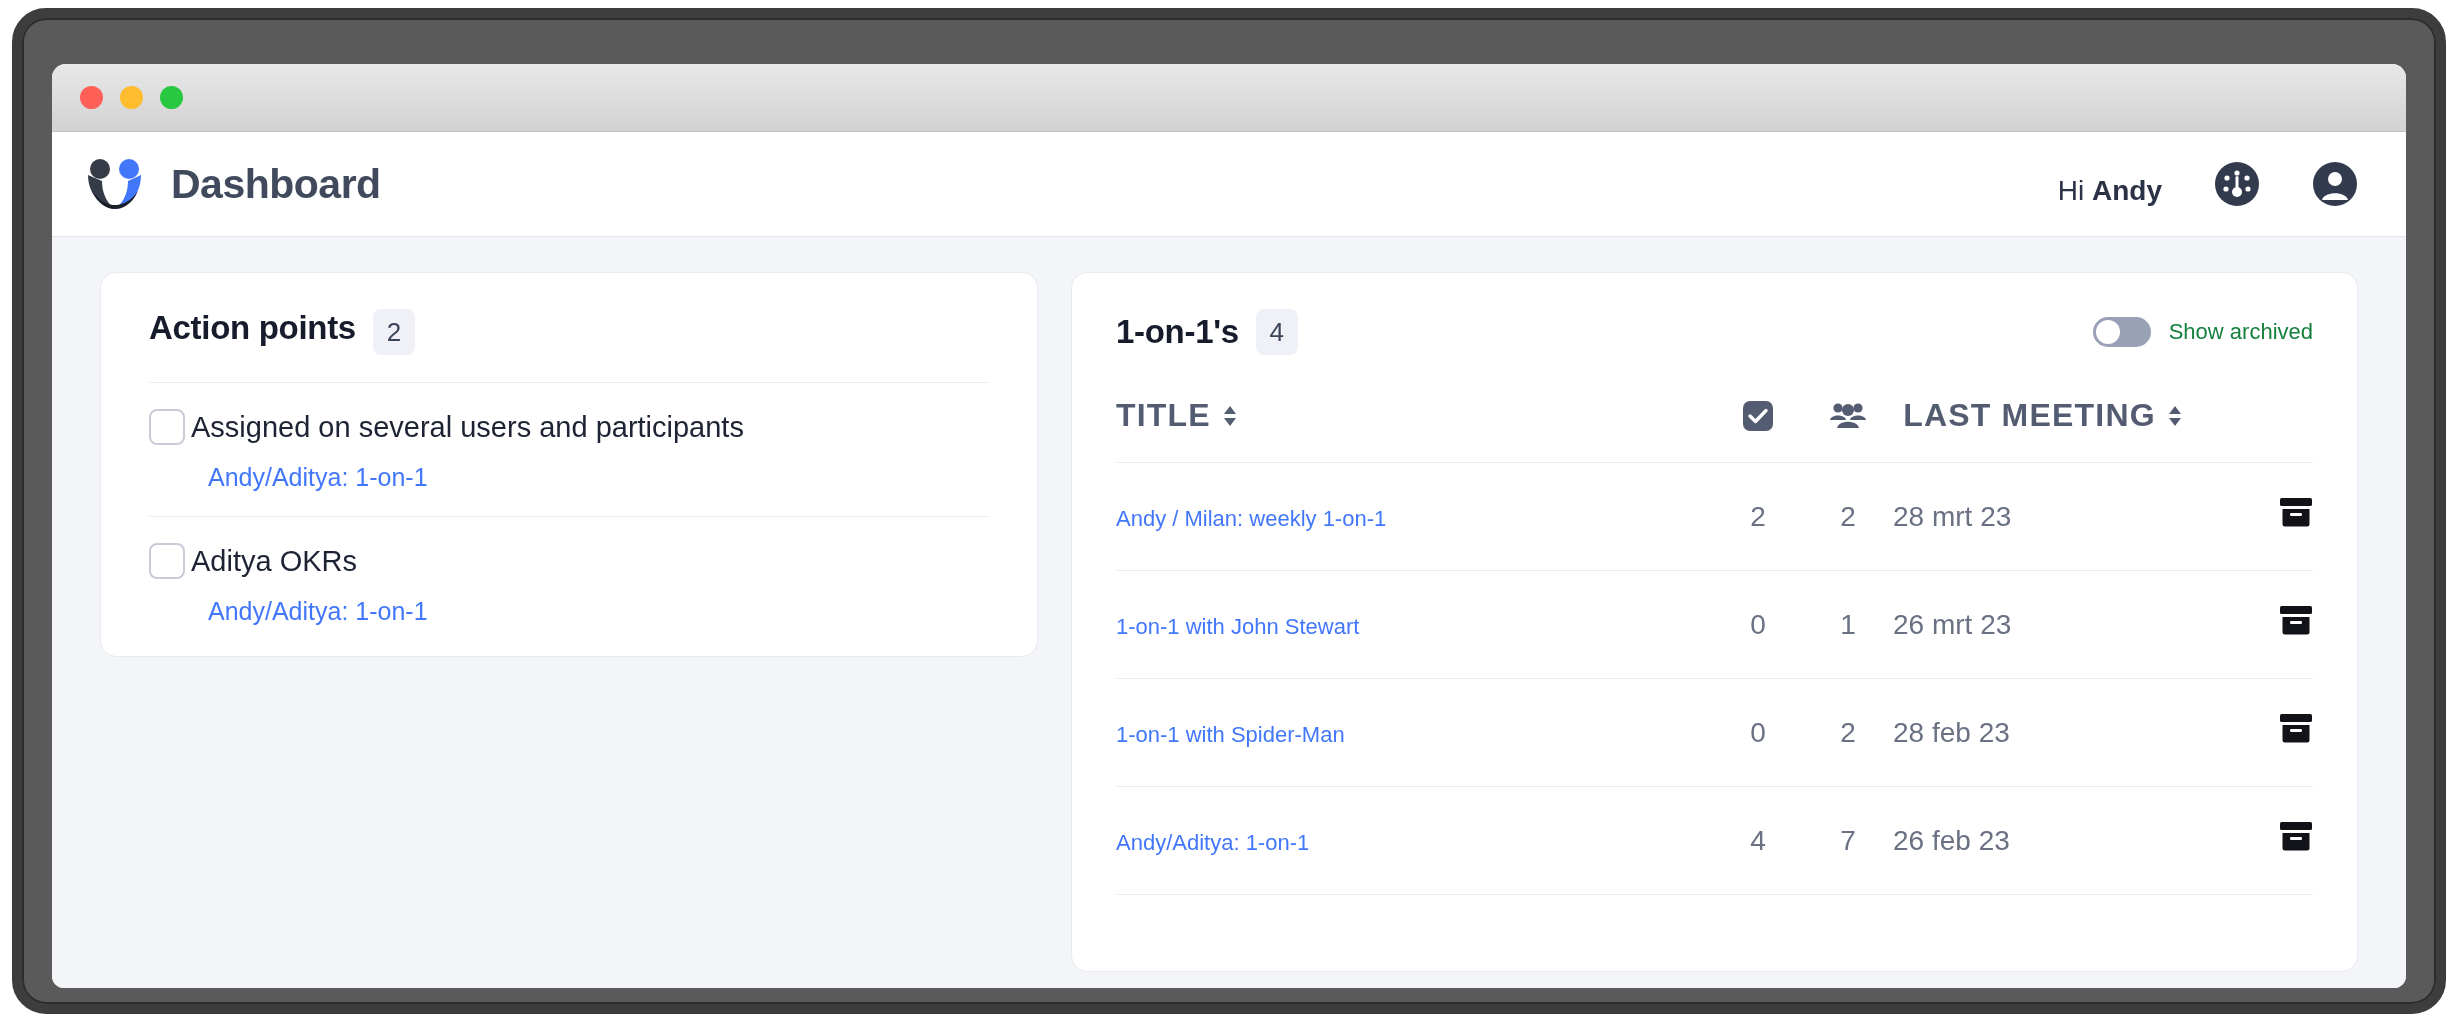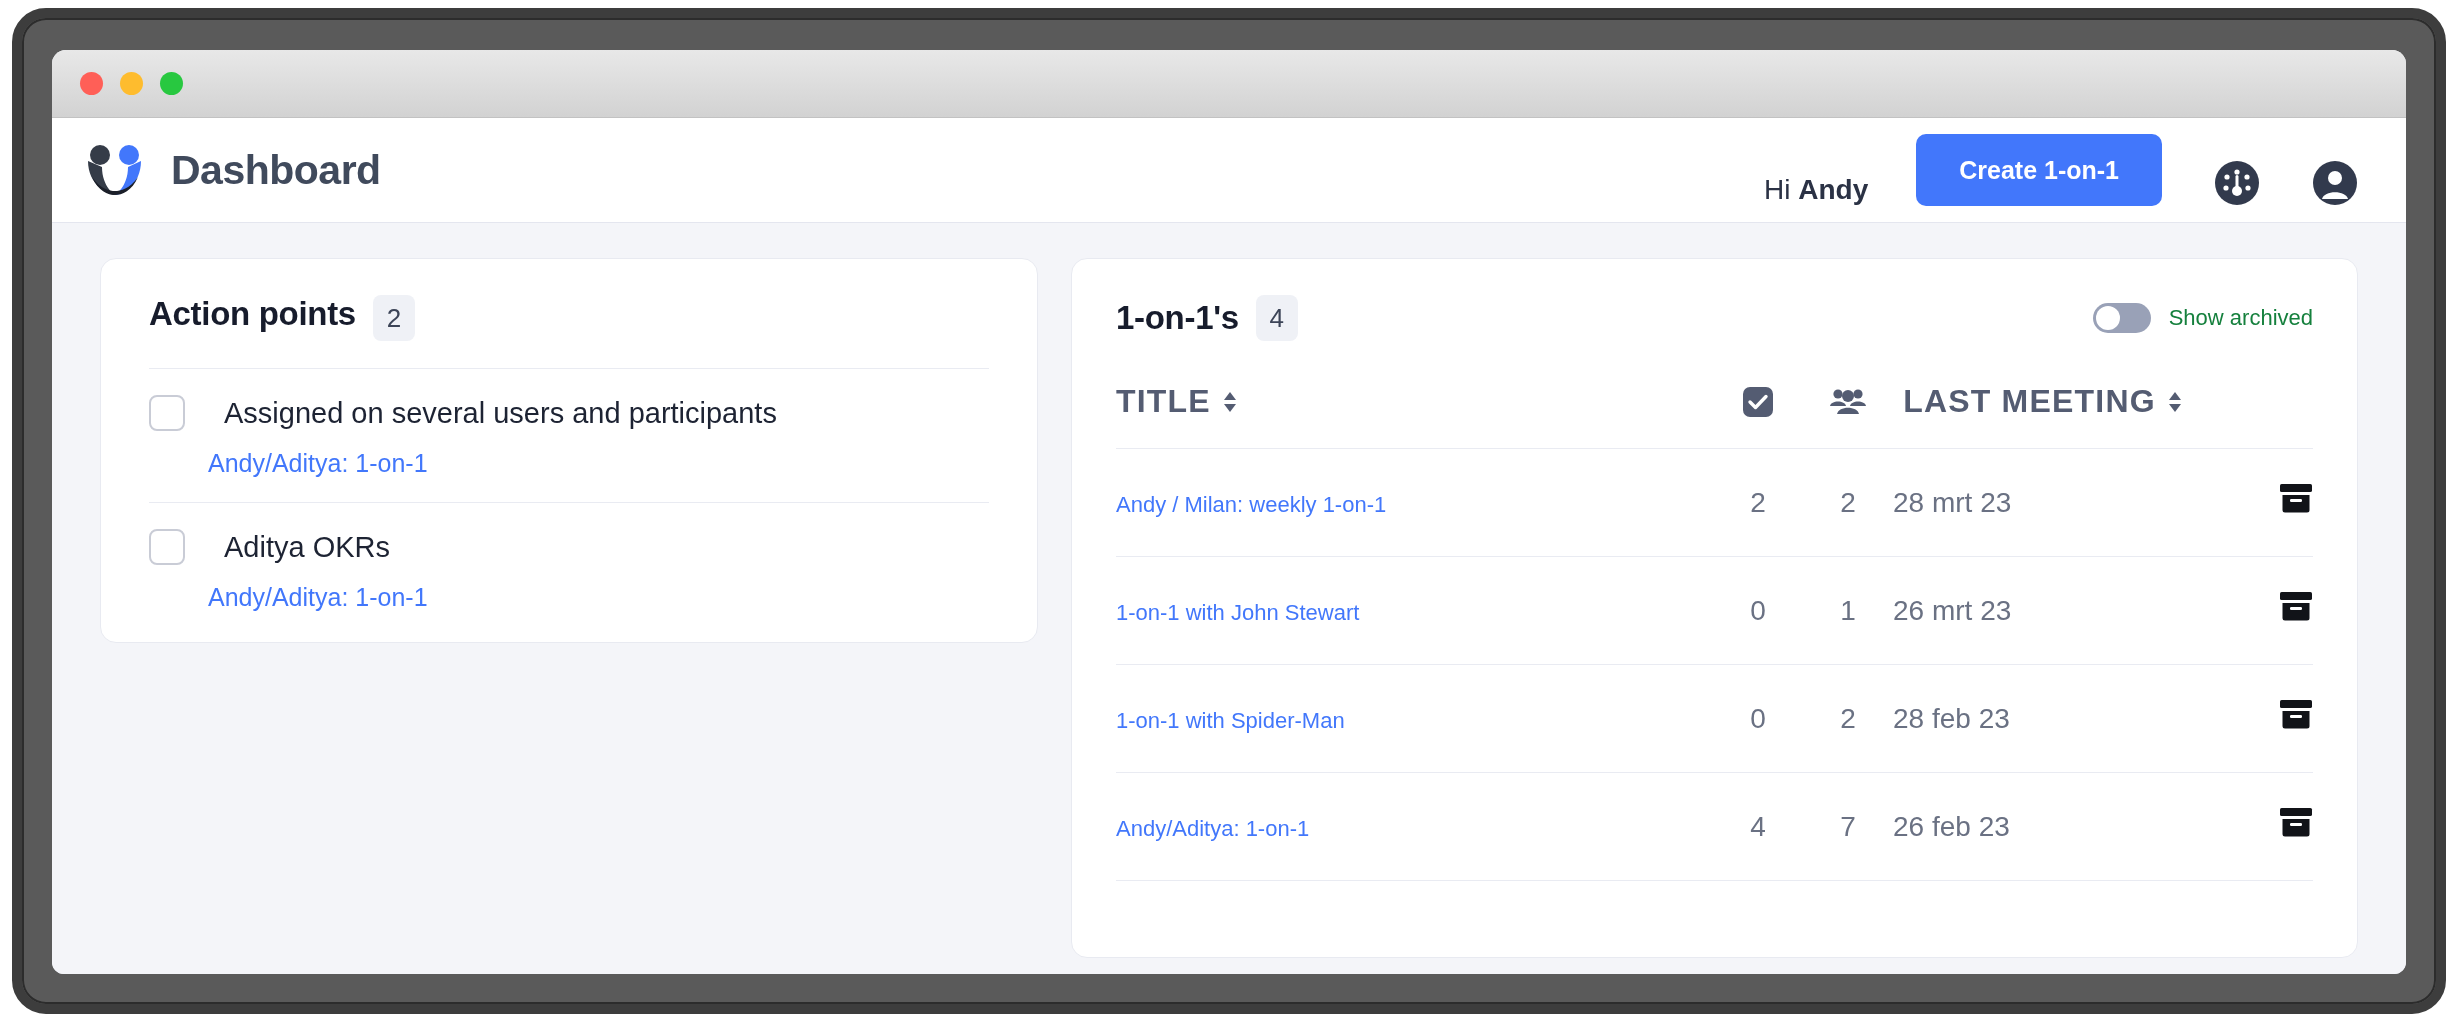--- a/index.html
+++ b/index.html
@@ -22,21 +22,21 @@
     background: #5a5a5a;
     border: 10px solid #3d3d3d;
     border-radius: 34px;
     box-shadow: 0 0 0 2px #2c2c2c inset;
   }
 
   
   .window {
     position: absolute;
     left: 52px;
-    top: 50px;
+    top: 64px;
     width: 2354px;
     height: 924px;
     background: #f4f5f9;
     border-radius: 14px 14px 12px 12px;
     overflow: hidden;
     display: flex;
     flex-direction: column;
   }
 
   .titlebar {
@@ -153,21 +153,21 @@
 
   .head-rule {
     margin-top: 27px;
     height: 1px;
     background: #e9ebf2;
   }
 
   .ap-item { padding: 26px 0 0 0; }
   .ap-item + .ap-item { border-top: 1px solid #e9ebf2; margin-top: 24px; }
 
-  .ap-row { display: flex; align-items: center; gap: 39px; }
+  .ap-row { display: flex; align-items: center; gap: 6px; }
   .ap-check {
     width: 36px; height: 36px;
     flex: 0 0 36px;
     border: 2px solid #c9ccd6;
     border-radius: 8px;
     background: #fff;
     cursor: pointer;
   }
   .ap-text {
     font-size: 29px;
@@ -282,21 +282,20 @@
           <path d="M57 18 C57 42 38 52 31 52 C31 52 44 44 44 24 Z" fill="#4277fb"></path>
           <path d="M8 34 C14 48 24 52 31 52 C38 52 48 48 54 34 C46 46 36 48 31 48 C26 48 16 46 8 34 Z" fill="#1b1f29"></path>
         </svg>
       </span>
       <span class="apptitle">Dashboard</span>
     </div>
 
     <div class="header-right">
       <span class="greeting"><span>Hi </span><b>Andy</b></span>
 
-      <button class="create-btn">Create 1-on-1</button>
 
       <span class="hicon">
         <svg viewBox="0 0 46 46" width="46" height="46">
           <circle cx="23" cy="23" r="22" fill="#323a4d"></circle>
           <circle cx="23" cy="12" r="2.6" fill="#fff"></circle>
           <circle cx="13" cy="17" r="2.6" fill="#fff"></circle>
           <circle cx="33" cy="17" r="2.6" fill="#fff"></circle>
           <circle cx="12" cy="28" r="2.6" fill="#fff"></circle>
           <circle cx="34" cy="28" r="2.6" fill="#fff"></circle>
           <rect x="21.5" y="15" width="3" height="15" rx="1.5" fill="#fff"></rect>

